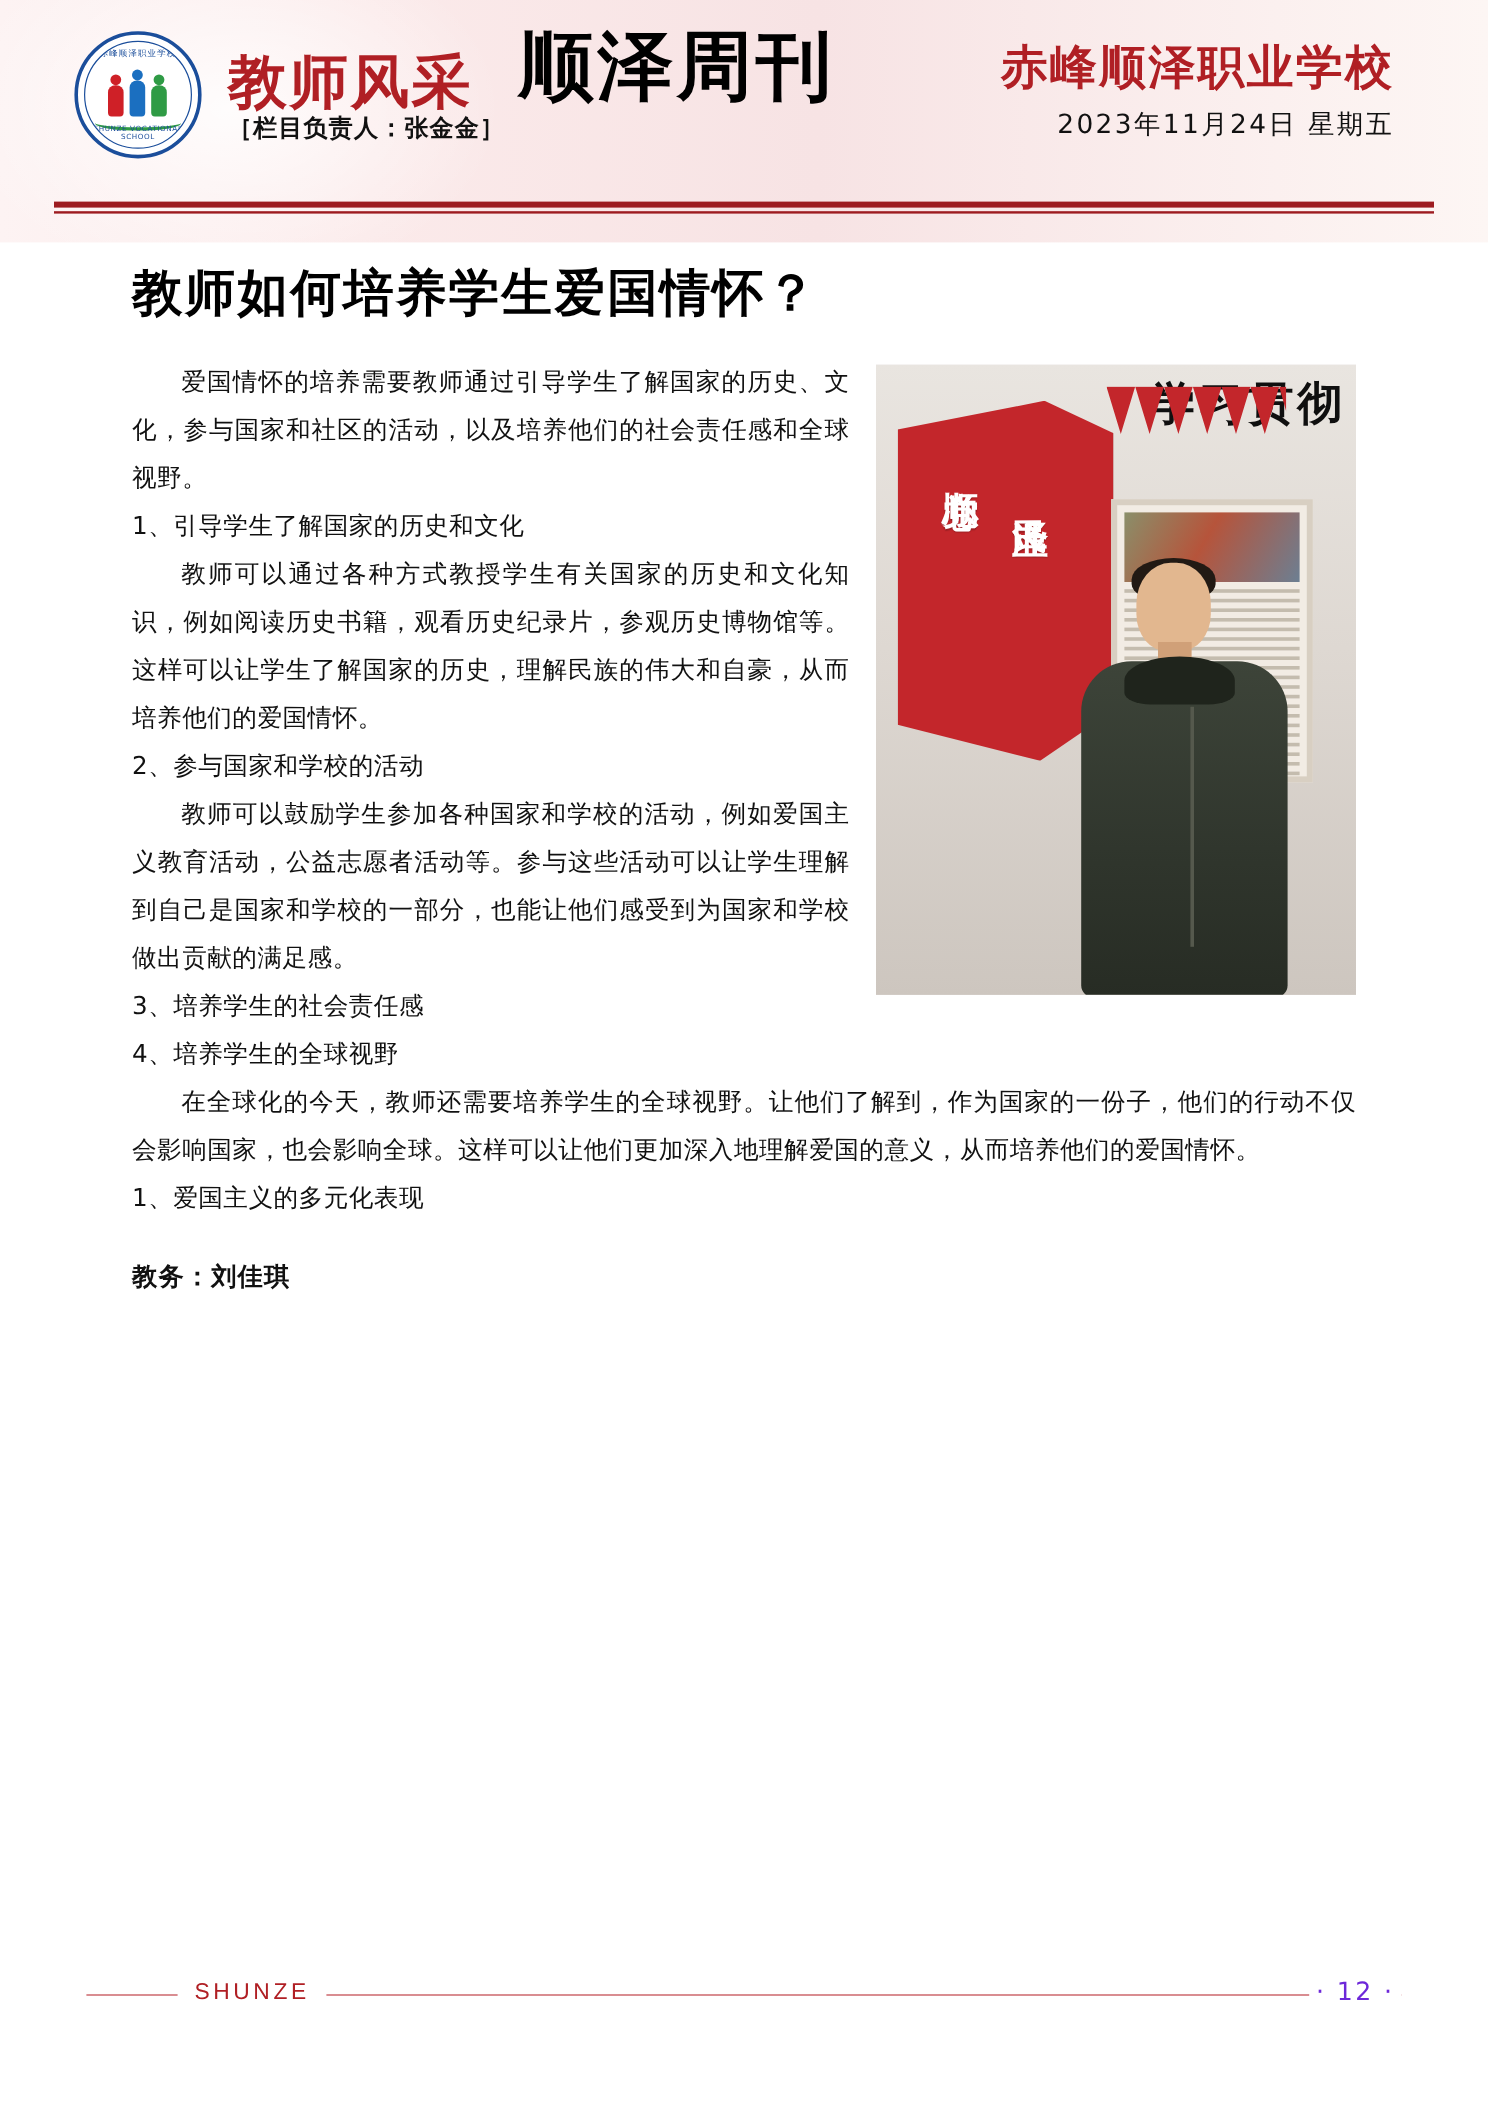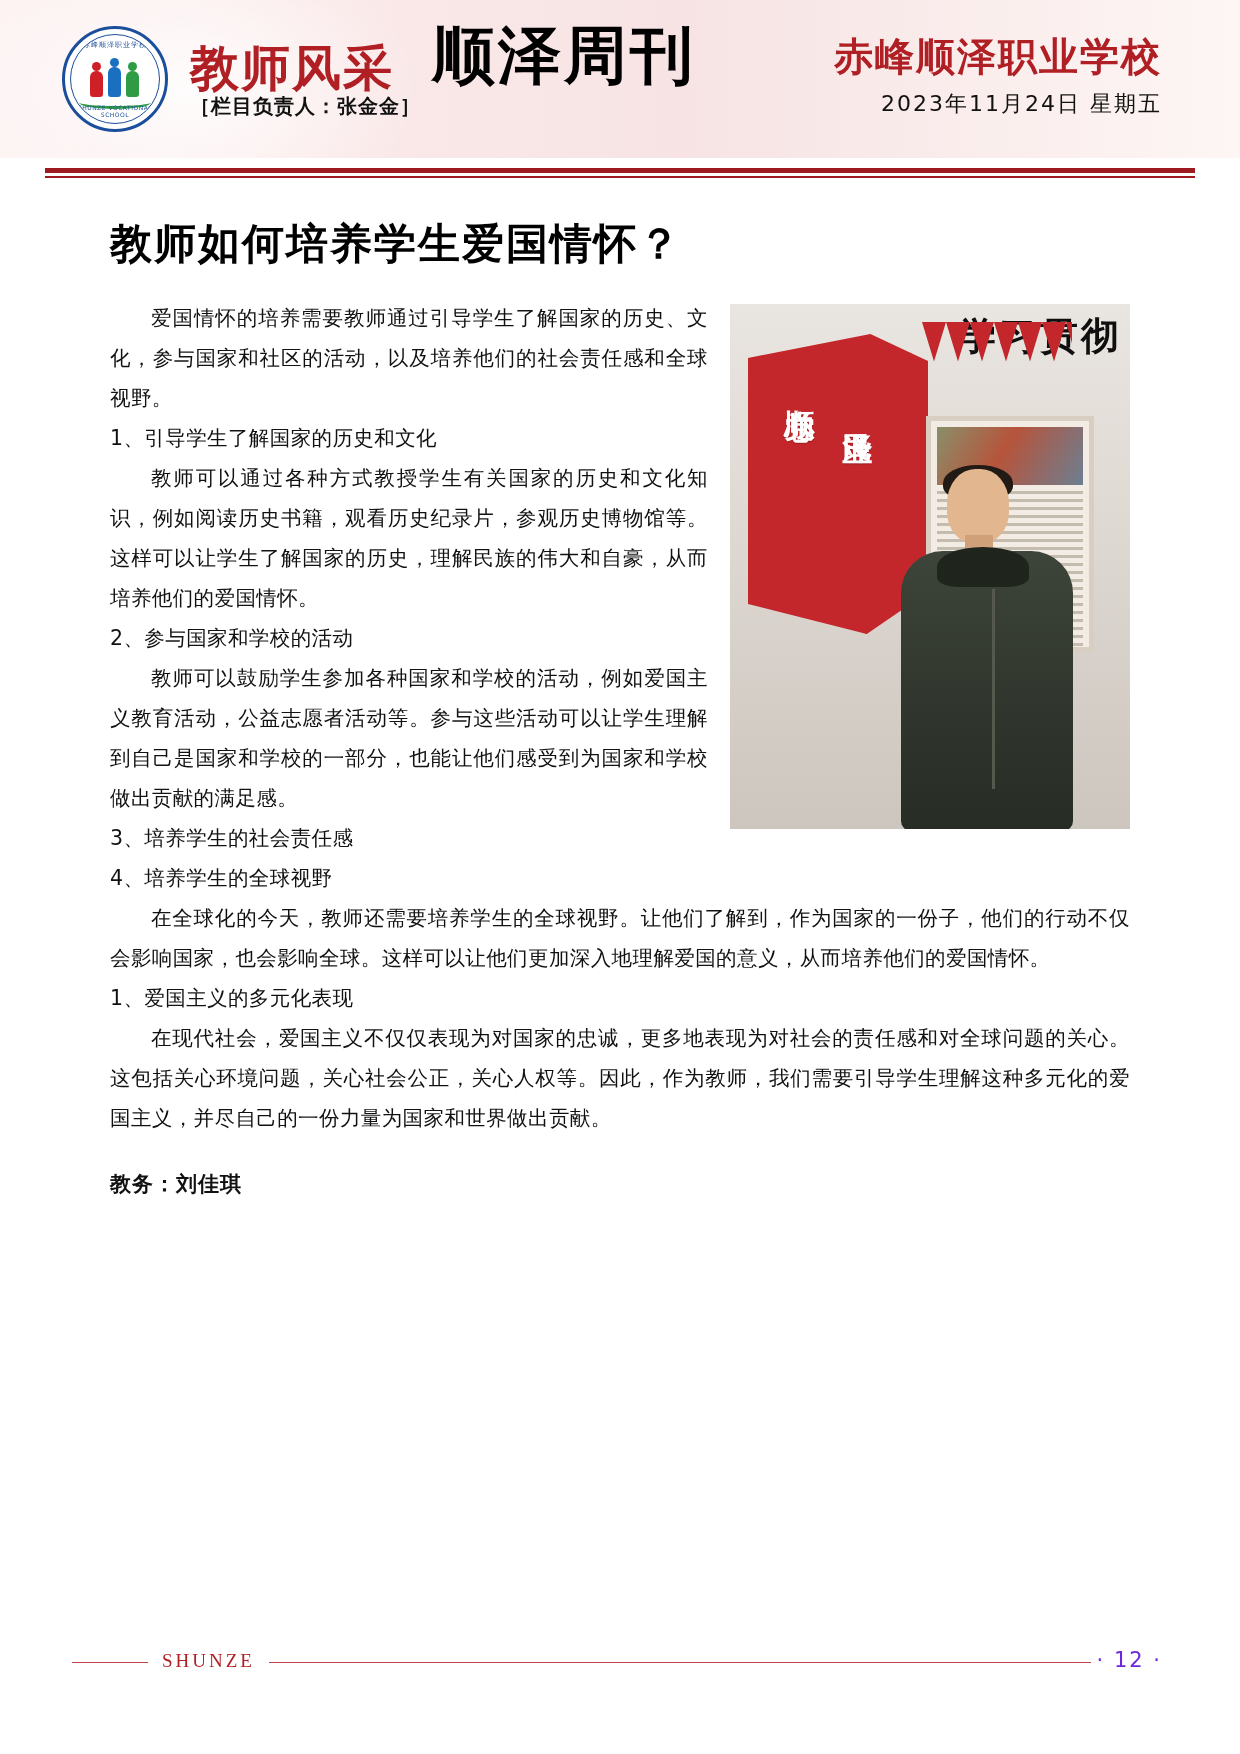--- a/index.html
+++ b/index.html
@@ -12,21 +12,21 @@
     height: 1754px;
     position: relative;
     font-family: "DejaVu Sans", "Liberation Sans", sans-serif;
     color: #1a1a1a;
     overflow: hidden;
   }
 
   
   .masthead {
     position: relative;
-    height: 158px;
+    height: 202px;
     background: linear-gradient(90deg, #fdf3f3 0%, #fbeaea 25%, #f7e3e4 55%, #fdf6f4 100%);
     overflow: hidden;
   }
   .masthead:before {
     content: "";
     position: absolute;
     left: -40px; top: -60px;
     width: 460px; height: 300px;
     background: radial-gradient(ellipse at center, rgba(255,255,255,0.85) 0%, rgba(255,255,255,0) 70%);
   }
@@ -374,21 +374,21 @@
   }
   .footer-brand {
     position: absolute;
     top: 8px;
     left: 76px;
     background: #ffffff;
     padding: 0 14px;
     color: #b01f24;
     font-size: 19px;
     letter-spacing: 3px;
-    font-family: Liberation Serif, serif;
+    font-family: Liberation Sans, sans-serif;
   }
   .footer-page {
     position: absolute;
     top: 6px;
     right: 0;
     background: #ffffff;
     padding: 0 6px;
     font-size: 21px;
     color: #6d28d9;
     letter-spacing: 2px;
@@ -487,21 +487,20 @@
 
     <p class="list-item">2、参与国家和学校的活动</p>
     <p class="para">教师可以鼓励学生参加各种国家和学校的活动，例如爱国主义教育活动，公益志愿者活动等。参与这些活动可以让学生理解到自己是国家和学校的一部分，也能让他们感受到为国家和学校做出贡献的满足感。</p>
 
     <p class="list-item">3、培养学生的社会责任感</p>
 
     <p class="list-item">4、培养学生的全球视野</p>
     <p class="para">在全球化的今天，教师还需要培养学生的全球视野。让他们了解到，作为国家的一份子，他们的行动不仅会影响国家，也会影响全球。这样可以让他们更加深入地理解爱国的意义，从而培养他们的爱国情怀。</p>
 
     <p class="list-item">1、爱国主义的多元化表现</p>
-    <p class="para">在现代社会，爱国主义不仅仅表现为对国家的忠诚，更多地表现为对社会的责任感和对全球问题的关心。这包括关心环境问题，关心社会公正，关心人权等。因此，作为教师，我们需要引导学生理解这种多元化的爱国主义，并尽自己的一份力量为国家和世界做出贡献。</p>
 
     <div class="signature">教务：刘佳琪</div>
   </div>
 </div>
 
 <div class="footer">
   <div class="footer-line"></div>
   <div class="footer-brand">SHUNZE</div>
   <div class="footer-page">· 12 ·</div>
 </div>

